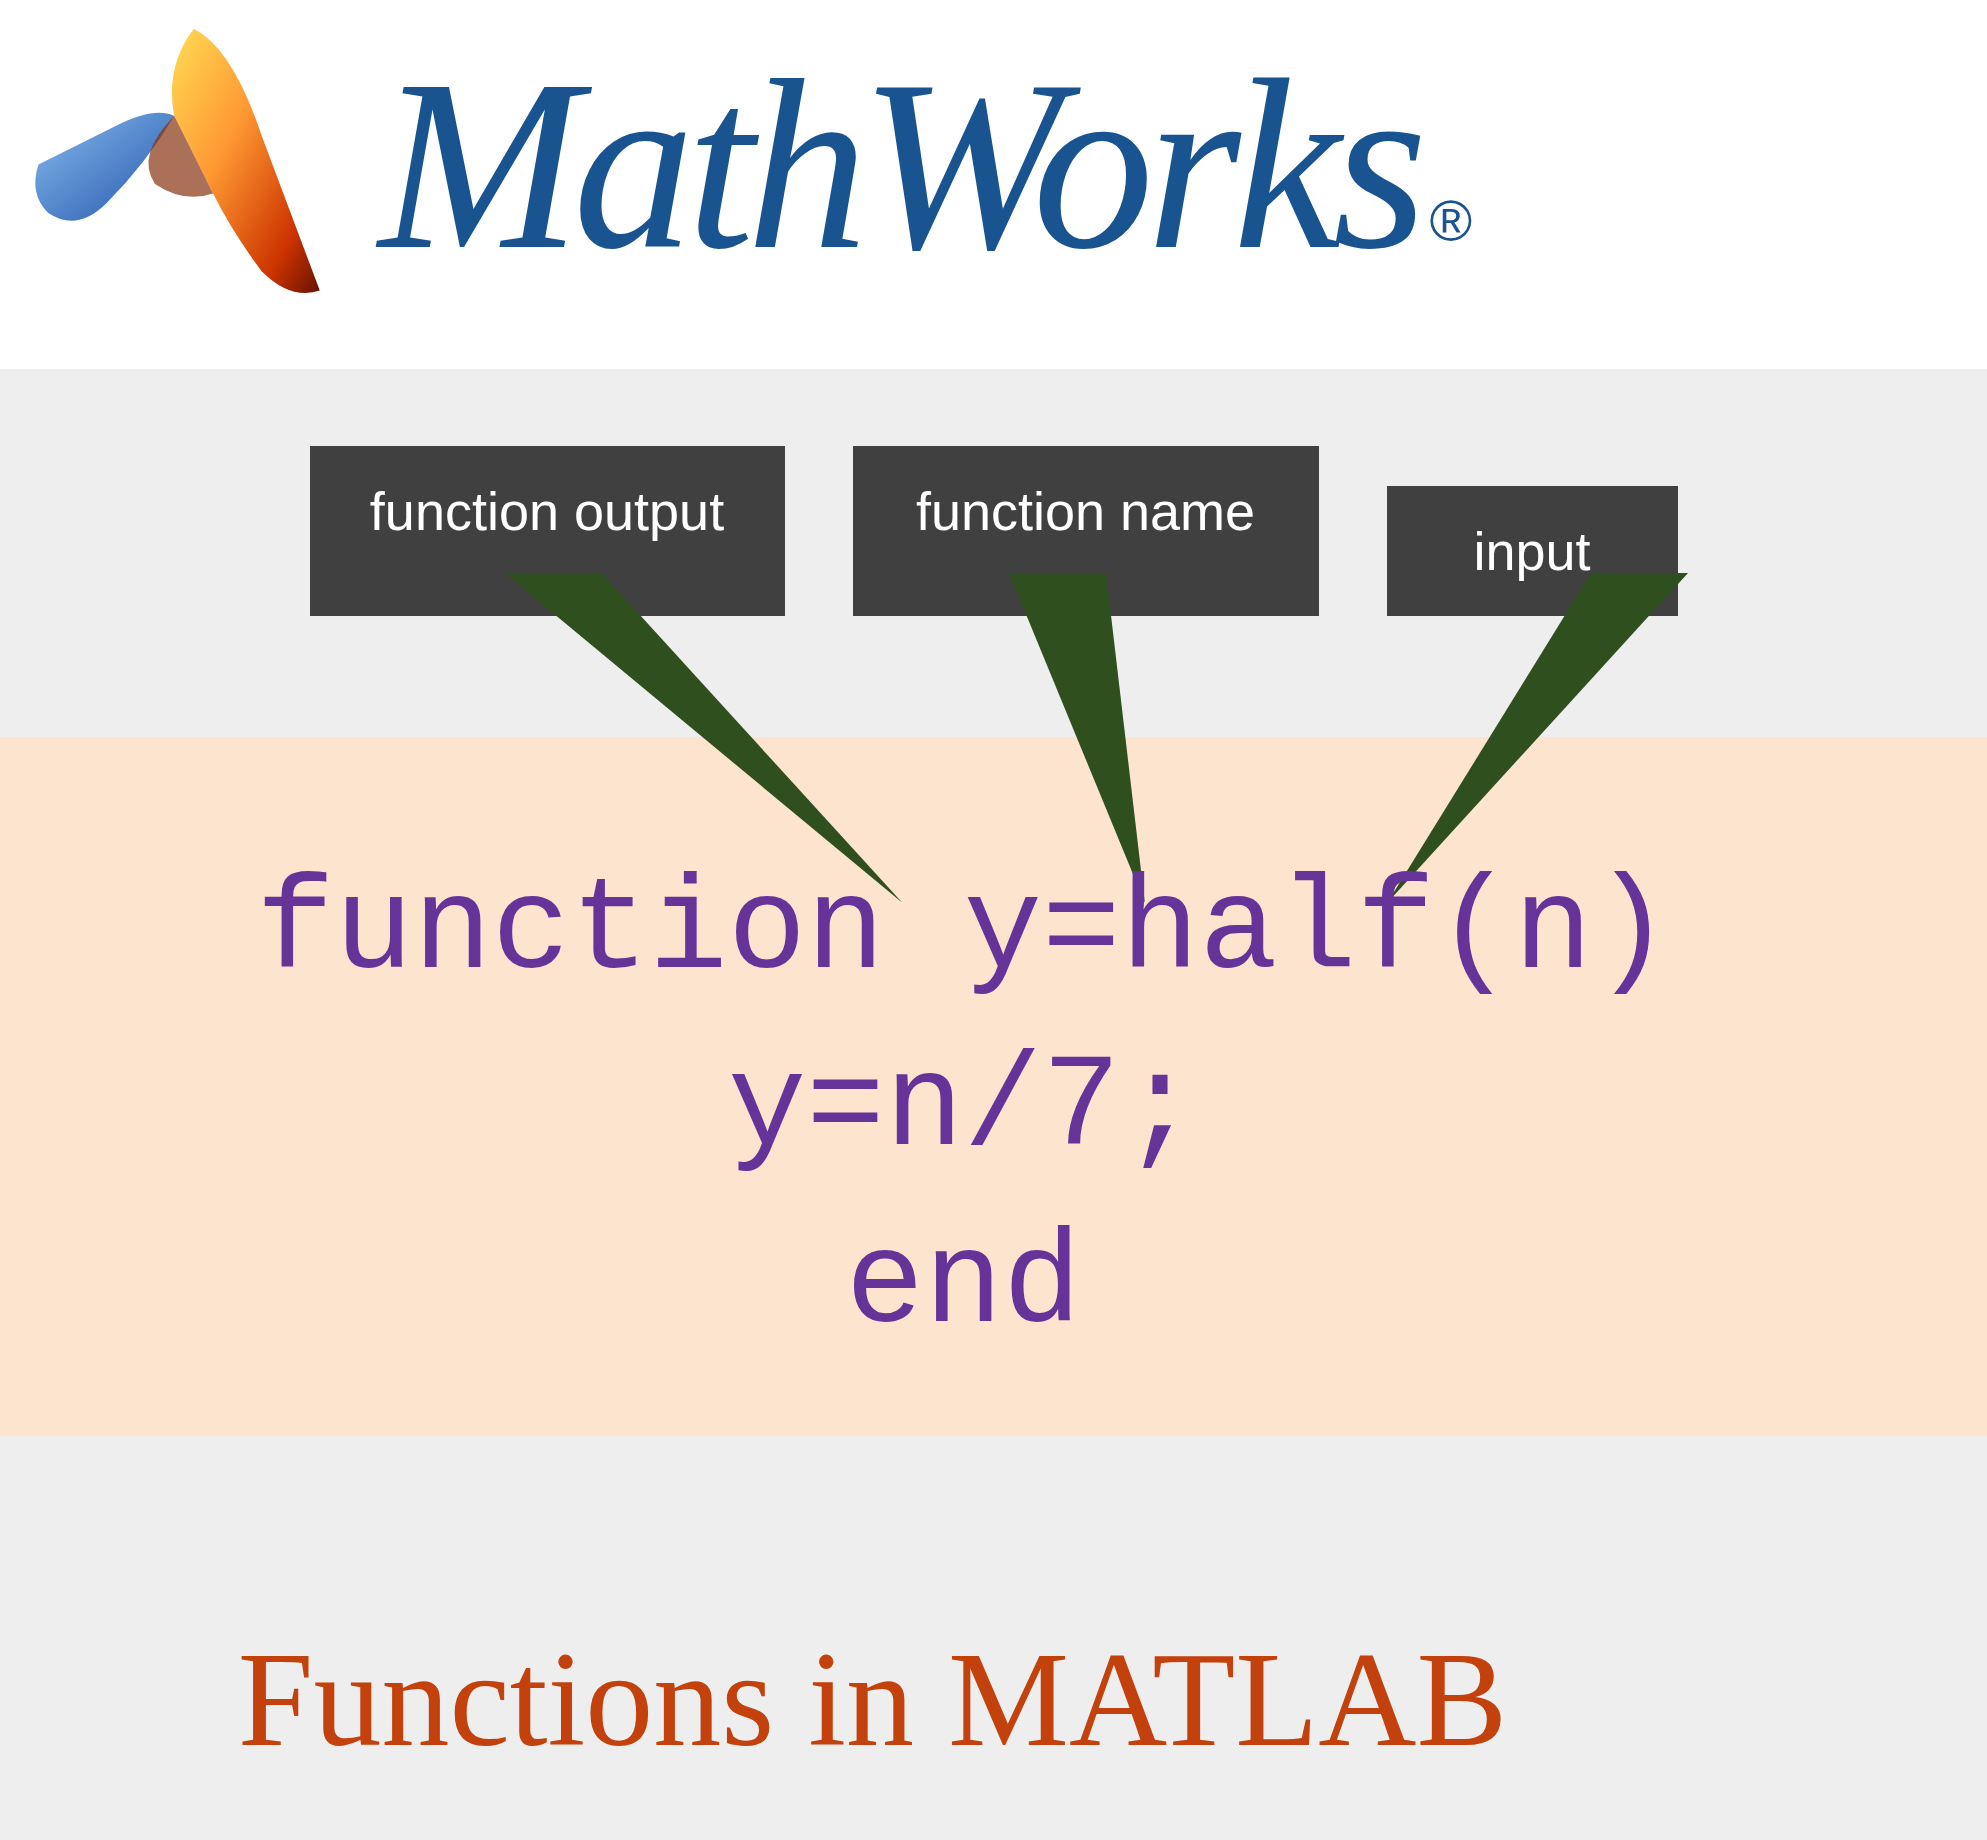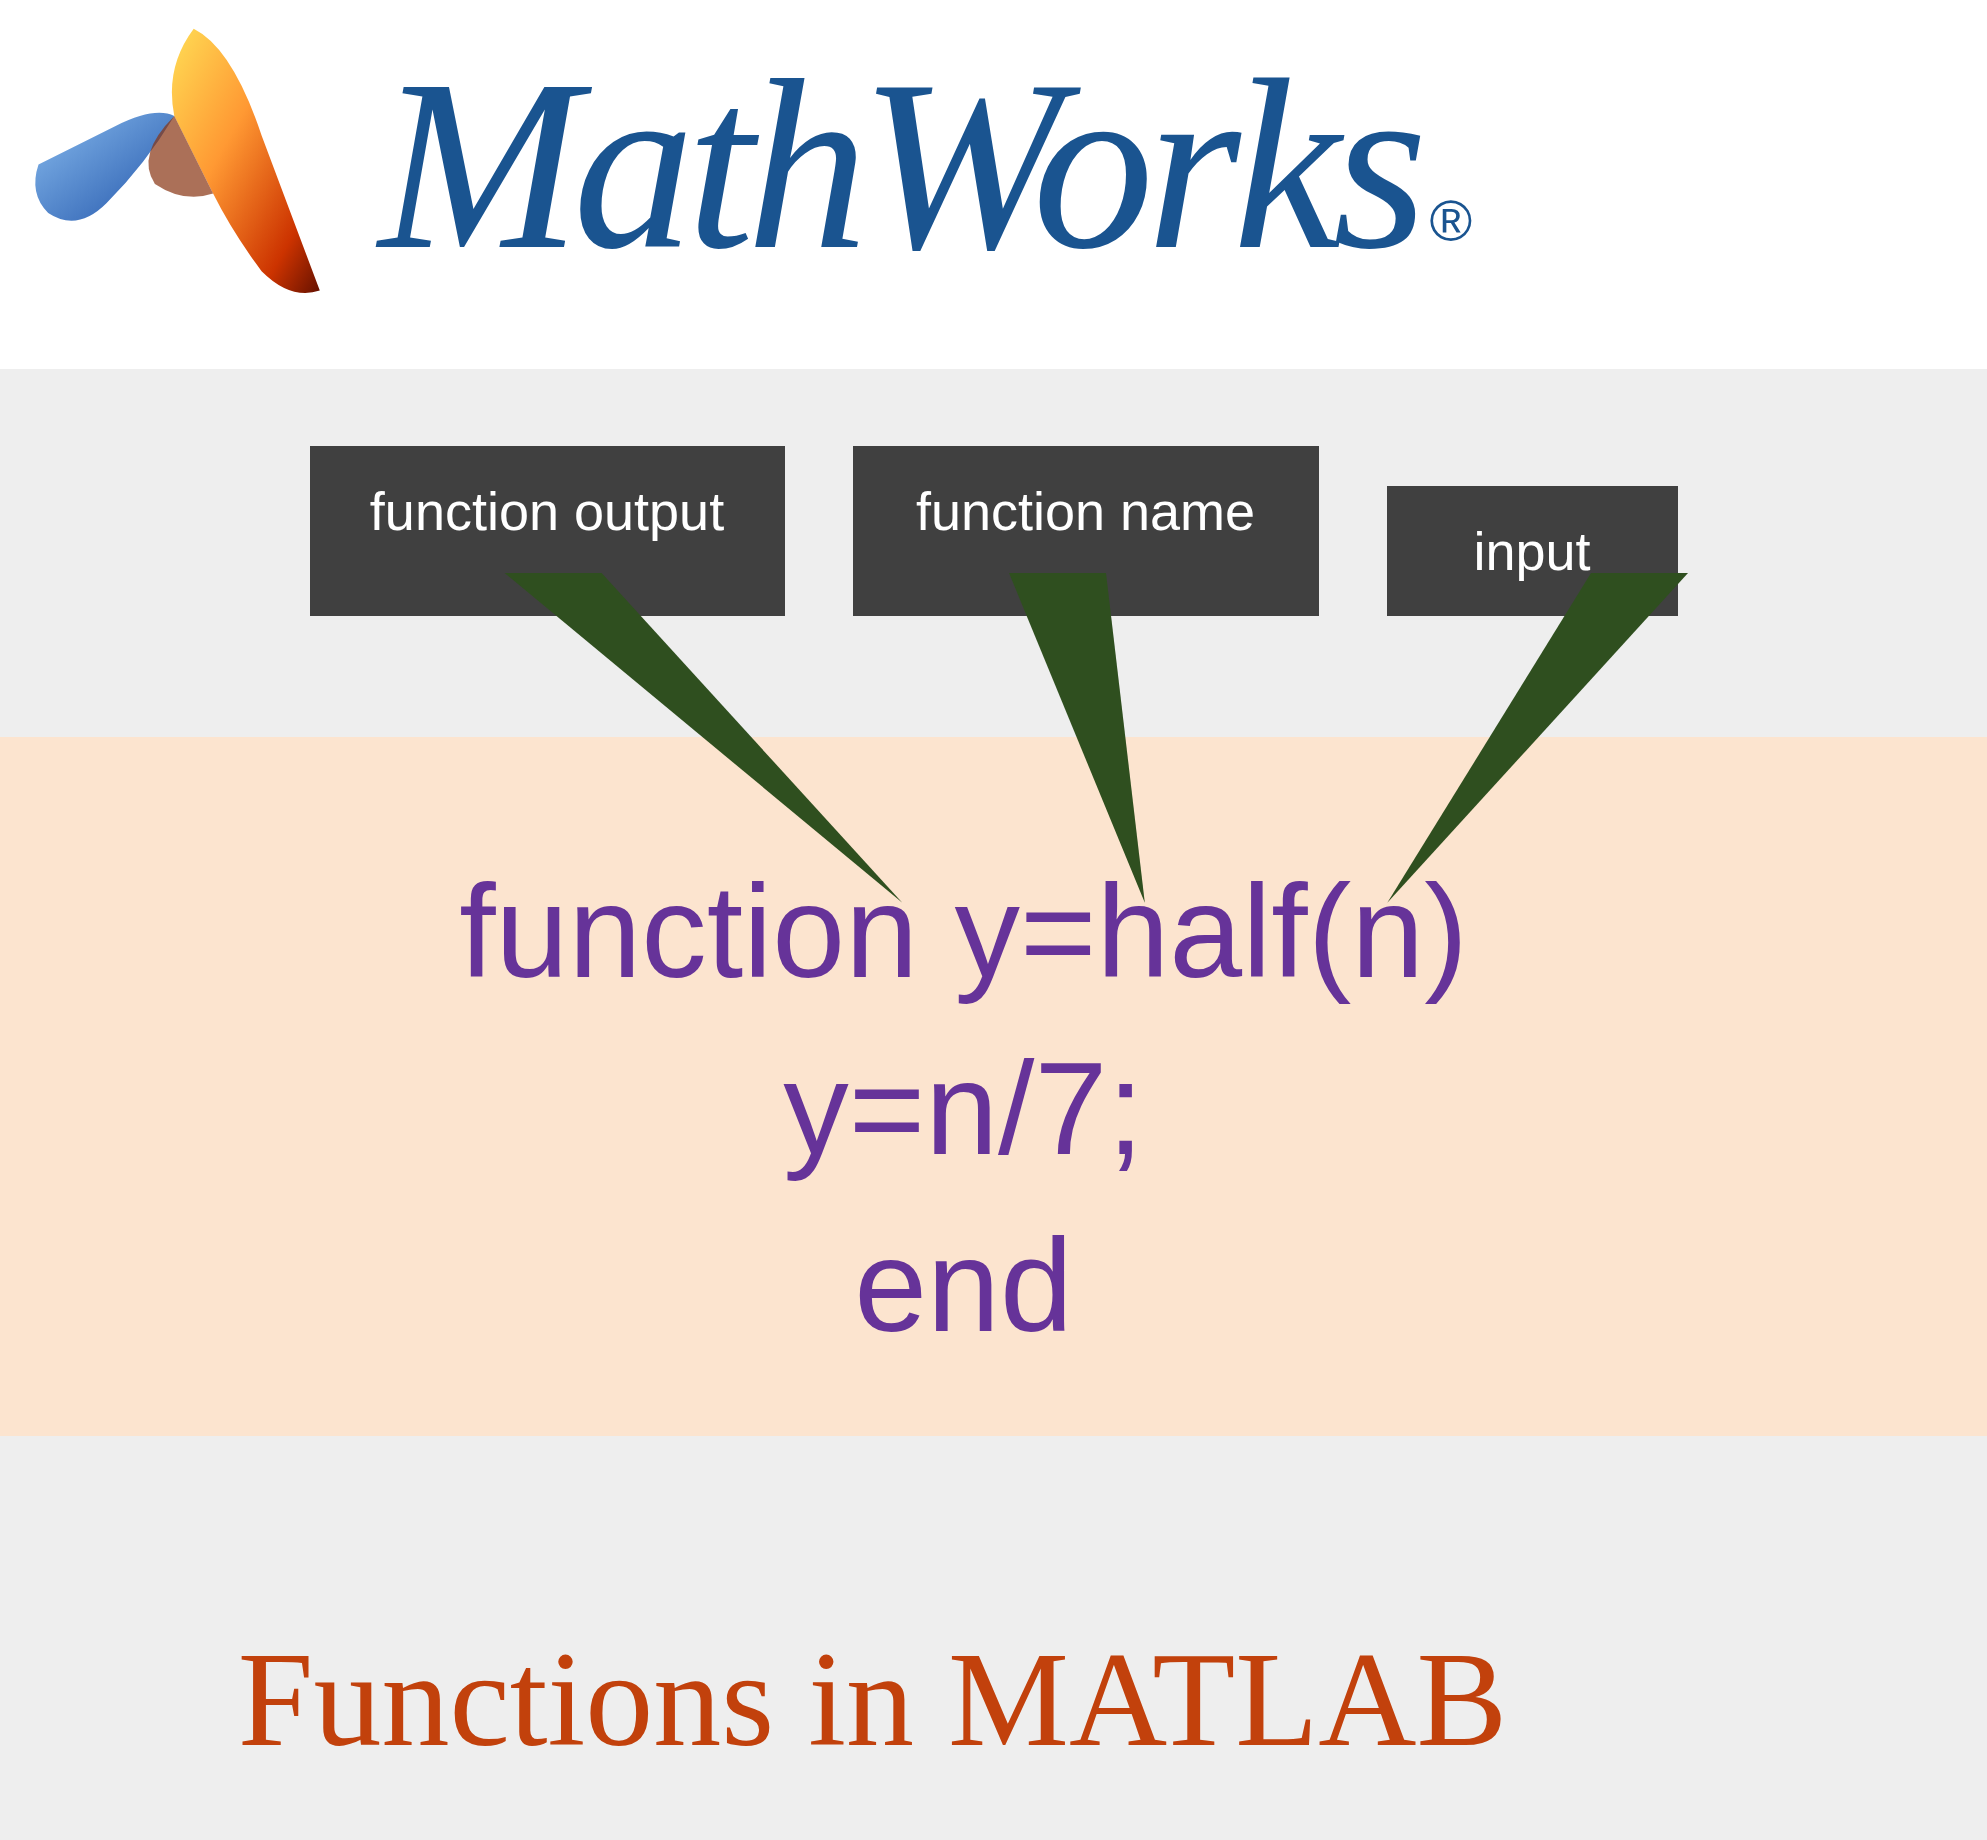--- a/index.html
+++ b/index.html
@@ -73,21 +73,21 @@
       height: 699px;
       background: #fce4cf;
     }
     .code-block {
       position: absolute;
       top: 844px;
       left: 0;
       width: 1927px;
       text-align: center;
       color: #663399;
-      font-family: Liberation Sans, sans-serif;
+      font-family: Liberation Mono, monospace;
       font-weight: 300;
       font-size: 131px;
       line-height: 1.35;
     }
     .gray-band-2 {
       position: absolute;
       top: 1436px;
       left: 0;
       width: 1987px;
       height: 405px;

